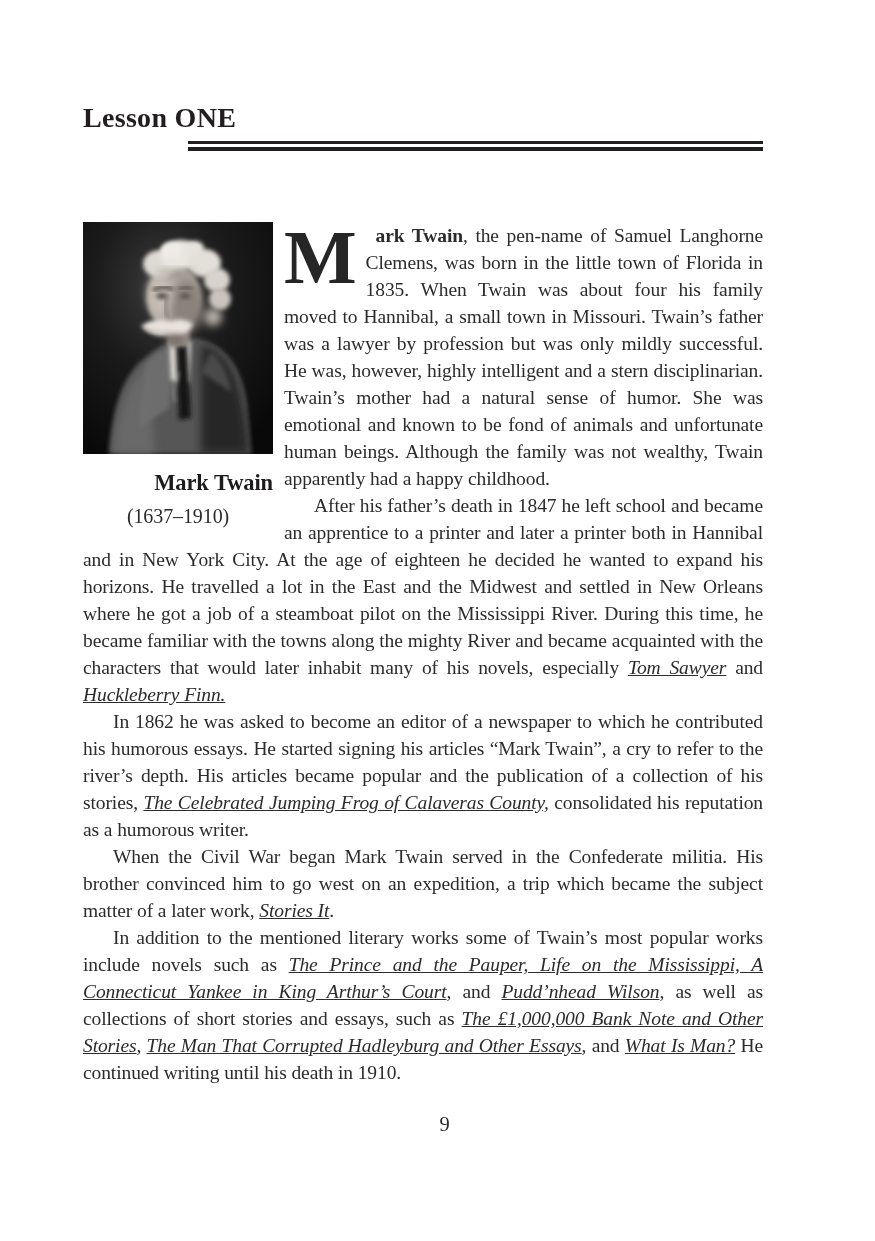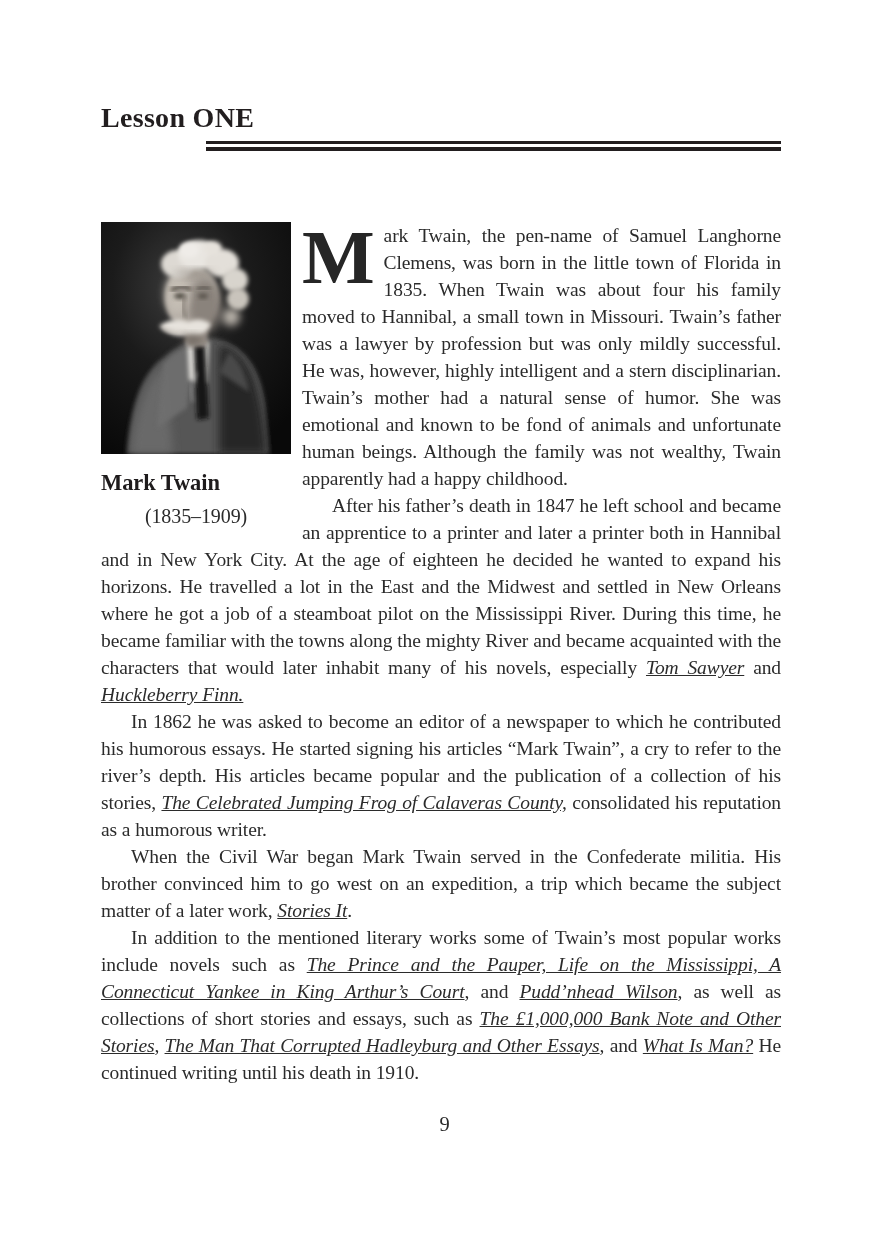--- a/index.html
+++ b/index.html
@@ -12,21 +12,21 @@
     position: relative;
     width: 875px;
     height: 1241px;
     background: #ffffff;
     font-family: "Liberation Serif", serif;
     color: #2b2b2b;
     overflow: hidden;
   }
   .content {
     position: absolute;
-    left: 101px;
+    left: 83px;
     top: 0;
     width: 680px;
   }
   .lesson-title {
     margin: 0;
     padding-top: 103px;
     font-size: 28px;
     line-height: 30px;
     font-weight: bold;
     color: #221e1f;
@@ -54,21 +54,21 @@
     margin-right: 11px;
     margin-bottom: 6px;
   }
   .photo-frame {
     width: 190px;
     height: 232px;
     display: block;
     background: #111111;
   }
   .caption-name {
-    text-align: left;
+    text-align: right;
     font-weight: bold;
     font-size: 22.5px;
     line-height: 26px;
     margin-top: 16px;
     color: #1e1b1c;
     text-indent: 0;
   }
   .caption-years {
     text-align: center;
     font-size: 20px;
@@ -85,21 +85,21 @@
     text-indent: 30px;
   }
   .dropcap {
     float: left;
     font-weight: bold;
     font-size: 77px;
     line-height: 61px;
     margin: 5px 9px 0 0;
     color: #262626;
   }
-  .seg-bold { font-weight: normal; }
+  .seg-bold { font-weight: bold; margin-left: 10px; }
   .seg-italic { font-style: italic; text-decoration: underline; }
   .page-number {
     position: absolute;
     top: 1113px;
     left: 97px;
     width: 695px;
     text-align: center;
     font-size: 20.5px;
     color: #2b2b2b;
   }
@@ -170,21 +170,21 @@
           <ellipse cx="102" cy="74" rx="5" ry="2.6" fill="#57514a" filter="url(#soft)"></ellipse>
 
           <path d="M84,74 Q80,88 85,96" stroke="#7b746c" stroke-width="3" fill="none" filter="url(#soft)"></path>
 
           <path d="M58,104 Q72,94 87,100 Q99,94 110,102 Q104,116 88,113 Q70,117 58,104 Z" fill="#e7e3dd" filter="url(#soft)"></path>
           <path d="M62,106 Q75,112 86,110" stroke="#c2bcb4" stroke-width="2" fill="none" filter="url(#soft)"></path>
 
           <ellipse cx="92" cy="118" rx="10" ry="5" fill="#6f6861" filter="url(#softer)"></ellipse>
         </svg>
         <figcaption class="caption-name">Mark Twain</figcaption>
-        <figcaption class="caption-years">(1835–1909)</figcaption>
+        <figcaption class="caption-years">(1637–1910)</figcaption>
       </figure>
 
       <div id="article-body">
           <p class="para"><span class="dropcap">M</span><span class="seg-bold">ark Twain</span><span>, the pen-name of Samuel Langhorne Clemens, was born in the little town of Florida in 1835. When Twain was about four his family moved to Hannibal, a small town in Missouri. Twain’s father was a lawyer by profession but was only mildly successful. He was, however, highly intelligent and a stern disciplinarian. Twain’s mother had a natural sense of humor. She was emotional and known to be fond of animals and unfortunate human beings. Although the family was not wealthy, Twain apparently had a happy childhood.</span></p>
           <p class="para indent"><span>After his father’s death in 1847 he left school and became an apprentice to a printer and later a printer both in Hannibal and in New York City. At the age of eighteen he decided he wanted to expand his horizons. He travelled a lot in the East and the Midwest and settled in New Orleans where he got a job of a steamboat pilot on the Mississippi River. During this time, he became familiar with the towns along the mighty River and became acquainted with the characters that would later inhabit many of his novels, especially </span><span class="seg-italic">Tom Sawyer</span><span> and </span><span class="seg-italic">Huckleberry Finn.</span></p>
           <p class="para indent"><span>In 1862 he was asked to become an editor of a newspaper to which he contributed his humorous essays. He started signing his articles “Mark Twain”, a cry to refer to the river’s depth. His articles became popular and the publication of a collection of his stories, </span><span class="seg-italic">The Celebrated Jumping Frog of Calaveras County,</span><span> consolidated his reputation as a humorous writer.</span></p>
           <p class="para indent"><span>When the Civil War began Mark Twain served in the Confederate militia. His brother convinced him to go west on an expedition, a trip which became the subject matter of a later work, </span><span class="seg-italic">Stories It</span><span>.</span></p>
           <p class="para indent"><span>In addition to the mentioned literary works some of Twain’s most popular works include novels such as </span><span class="seg-italic">The Prince and the Pauper, Life on the Mississippi, A Connecticut Yankee in King Arthur’s Court</span><span>, and </span><span class="seg-italic">Pudd’nhead Wilson</span><span>, as well as collections of short stories and essays, such as </span><span class="seg-italic">The £1,000,000 Bank Note and Other Stories</span><span>, </span><span class="seg-italic">The Man That Corrupted Hadleyburg and Other Essays</span><span>, and </span><span class="seg-italic">What Is Man?</span><span> He continued writing until his death in 1910.</span></p>
         </div>
 

